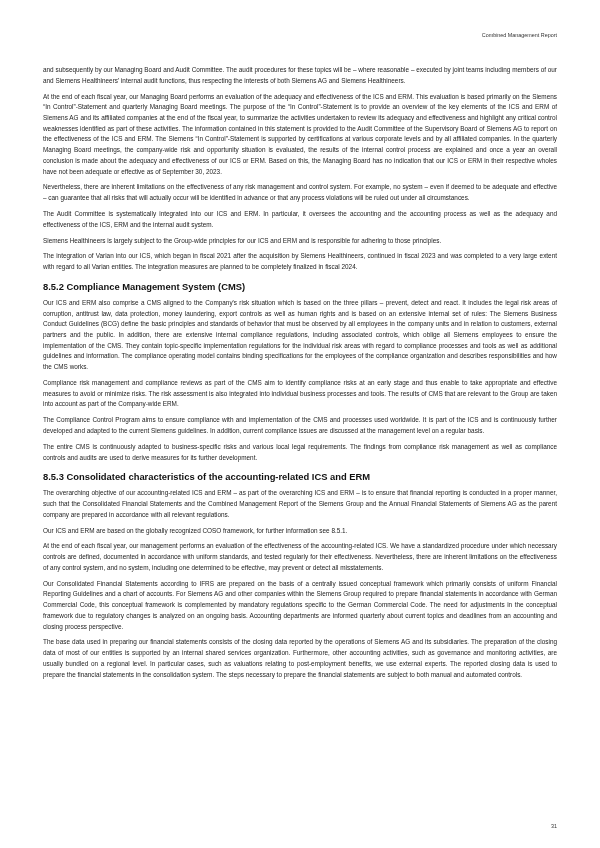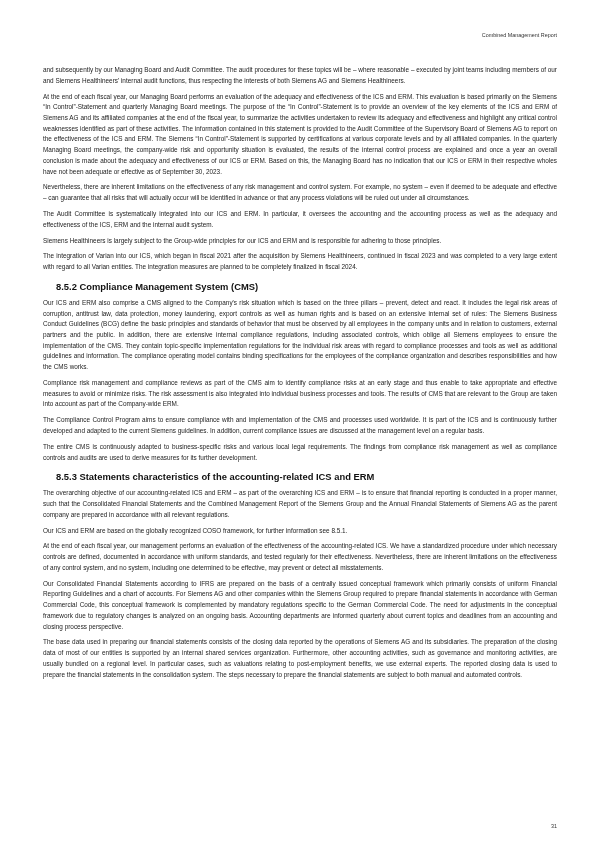--- a/index.html
+++ b/index.html
@@ -14,21 +14,21 @@
     }
     .content {
       position: absolute; left: 43px; top: 65px; width: 514px;
     }
     p {
       margin: 0 0 5.2px 0;
       font-size: 6.4px; line-height: 10.7px;
       text-align: justify; color: #1c1c1c;
     }
     h2 {
-      margin: 8px 0 5px 13px;
+      margin: 8px 0 5px 0;
       font-size: 9.4px; font-weight: bold; color: #111;
       line-height: 12px;
     }
     .page-number {
       position: absolute; right: 43px; top: 823px;
       font-size: 5.4px; color: #333;
     }
   </style>
 </head>
 <body>
@@ -44,21 +44,21 @@
     <p>The Audit Committee is systematically integrated into our ICS and ERM. In particular, it oversees the accounting and the accounting process as well as the adequacy and effectiveness of the ICS, ERM and the internal audit system.</p>
     <p>Siemens Healthineers is largely subject to the Group-wide principles for our ICS and ERM and is responsible for adhering to those principles.</p>
     <p>The integration of Varian into our ICS, which began in fiscal 2021 after the acquisition by Siemens Healthineers, continued in fiscal 2023 and was completed to a very large extent with regard to all Varian entities. The integration measures are planned to be completely finalized in fiscal 2024.</p>
 
     <h2>8.5.2 Compliance Management System (CMS)</h2>
     <p>Our ICS and ERM also comprise a CMS aligned to the Company's risk situation which is based on the three pillars – prevent, detect and react. It includes the legal risk areas of corruption, antitrust law, data protection, money laundering, export controls as well as human rights and is based on an extensive internal set of rules: The Siemens Business Conduct Guidelines (BCG) define the basic principles and standards of behavior that must be observed by all employees in the company units and in relation to customers, external partners and the public. In addition, there are extensive internal compliance regulations, including associated controls, which oblige all Siemens employees to ensure the implementation of the CMS. They contain topic-specific implementation regulations for the individual risk areas with regard to compliance processes and tools as well as additional guidelines and information. The compliance operating model contains binding specifications for the employees of the compliance organization and describes responsibilities and how the CMS works.</p>
     <p>Compliance risk management and compliance reviews as part of the CMS aim to identify compliance risks at an early stage and thus enable to take appropriate and effective measures to avoid or minimize risks. The risk assessment is also integrated into individual business processes and tools. The results of CMS that are relevant to the Group are taken into account as part of the Company-wide ERM.</p>
     <p>The Compliance Control Program aims to ensure compliance with and implementation of the CMS and processes used worldwide. It is part of the ICS and is continuously further developed and adapted to the current Siemens guidelines. In addition, current compliance issues are discussed at the management level on a regular basis.</p>
     <p>The entire CMS is continuously adapted to business-specific risks and various local legal requirements. The findings from compliance risk management as well as compliance controls and audits are used to derive measures for its further development.</p>
 
-    <h2>8.5.3 Statements characteristics of the accounting-related ICS and ERM</h2>
+    <h2>8.5.3 Consolidated characteristics of the accounting-related ICS and ERM</h2>
     <p>The overarching objective of our accounting-related ICS and ERM – as part of the overarching ICS and ERM – is to ensure that financial reporting is conducted in a proper manner, such that the Consolidated Financial Statements and the Combined Management Report of the Siemens Group and the Annual Financial Statements of Siemens AG as the parent company are prepared in accordance with all relevant regulations.</p>
     <p>Our ICS and ERM are based on the globally recognized COSO framework, for further information see 8.5.1.</p>
     <p>At the end of each fiscal year, our management performs an evaluation of the effectiveness of the accounting-related ICS. We have a standardized procedure under which necessary controls are defined, documented in accordance with uniform standards, and tested regularly for their effectiveness. Nevertheless, there are inherent limitations on the effectiveness of any control system, and no system, including one determined to be effective, may prevent or detect all misstatements.</p>
     <p>Our Consolidated Financial Statements according to IFRS are prepared on the basis of a centrally issued conceptual framework which primarily consists of uniform Financial Reporting Guidelines and a chart of accounts. For Siemens AG and other companies within the Siemens Group required to prepare financial statements in accordance with German Commercial Code, this conceptual framework is complemented by mandatory regulations specific to the German Commercial Code. The need for adjustments in the conceptual framework due to regulatory changes is analyzed on an ongoing basis. Accounting departments are informed quarterly about current topics and deadlines from an accounting and closing process perspective.</p>
     <p>The base data used in preparing our financial statements consists of the closing data reported by the operations of Siemens AG and its subsidiaries. The preparation of the closing data of most of our entities is supported by an internal shared services organization. Furthermore, other accounting activities, such as governance and monitoring activities, are usually bundled on a regional level. In particular cases, such as valuations relating to post-employment benefits, we use external experts. The reported closing data is used to prepare the financial statements in the consolidation system. The steps necessary to prepare the financial statements are subject to both manual and automated controls.</p>
   </div>
 
   <div class="page-number">31</div>
 </div>
 

